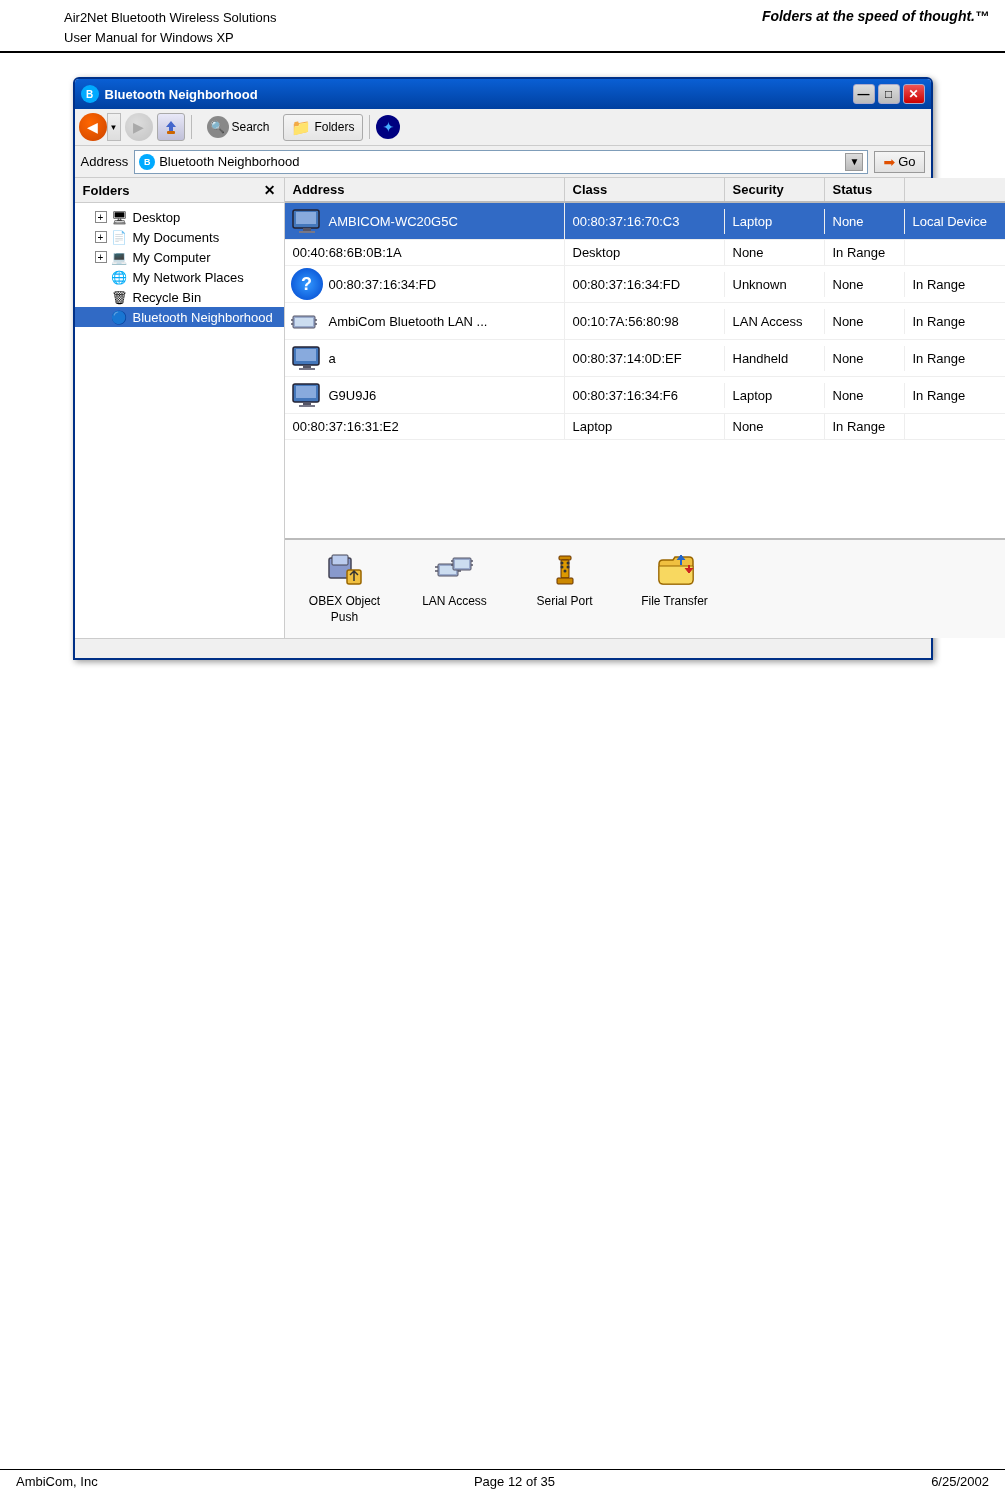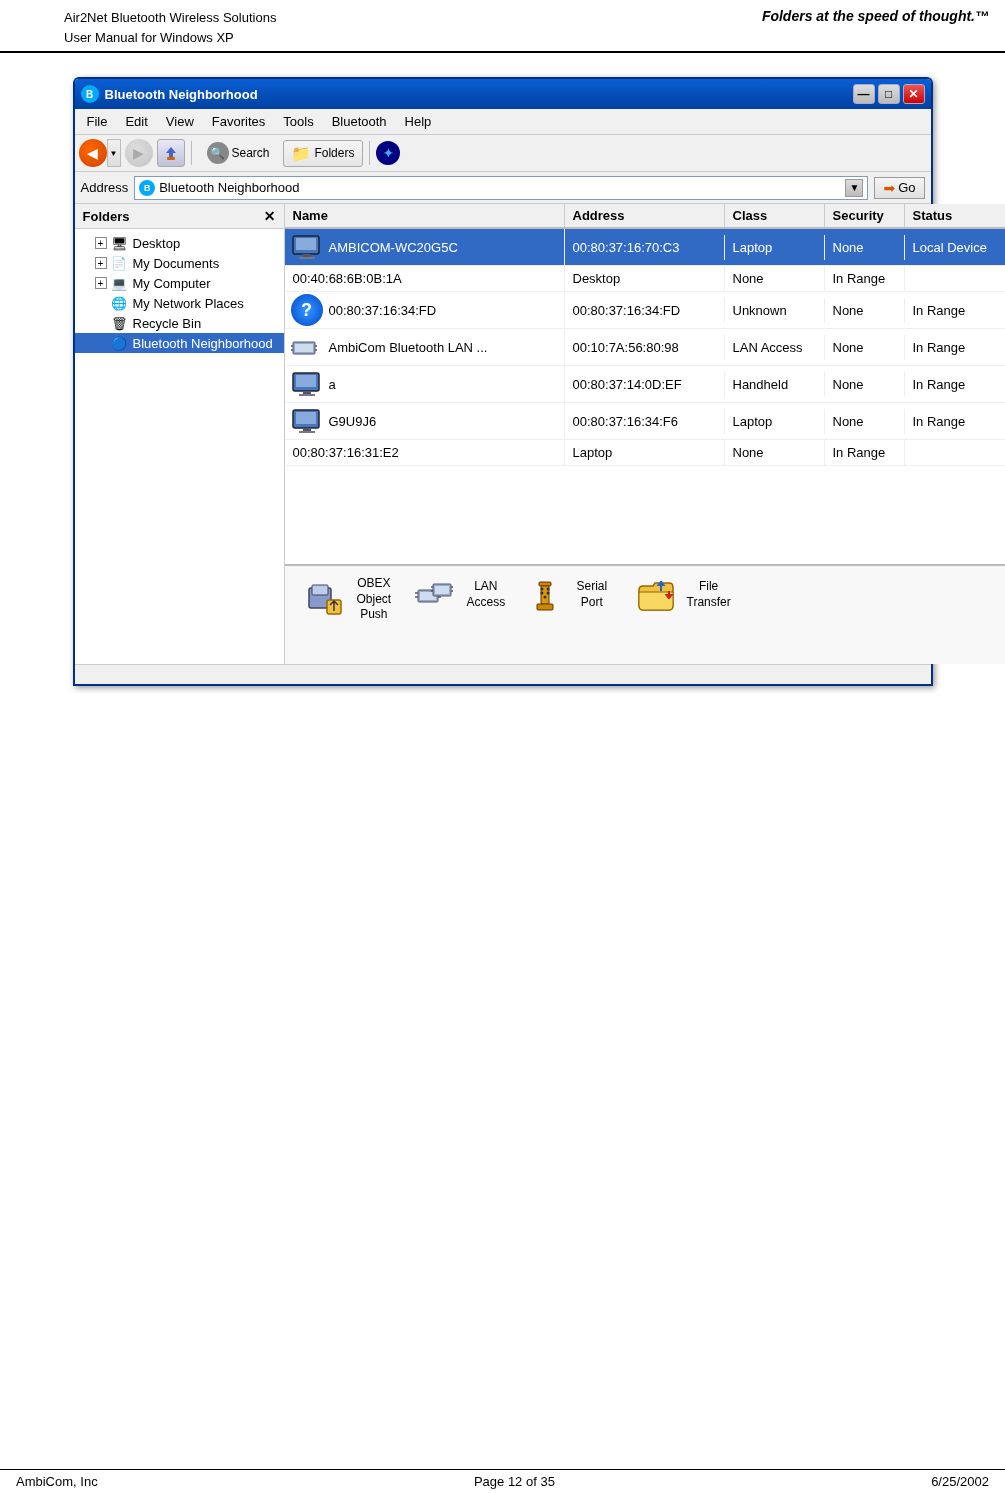--- a/index.html
+++ b/index.html
@@ -323,23 +323,23 @@
       border-top: 2px solid #bbb;
       background: #f8f8f8;
       display: flex;
       align-items: flex-start;
       padding: 10px 20px;
       gap: 30px;
       min-height: 100px;
     }
     .bottom-icon-item {
       display: flex;
-      flex-direction: row;
-      align-items: center;
-      gap: 12px;
+      flex-direction: column;
+      align-items: center;
+      gap: 6px;
       cursor: pointer;
       width: 80px;
       text-align: center;
     }
     .bottom-icon {
       width: 40px;
       height: 38px;
       display: flex;
       align-items: center;
       justify-content: center;
@@ -456,29 +456,20 @@
         <span class="bt-icon-title">B</span>
         <span>Bluetooth Neighborhood</span>
       </div>
       <div class="win-titlebar-buttons">
         <div class="win-btn win-btn-min">—</div>
         <div class="win-btn win-btn-max">□</div>
         <div class="win-btn win-btn-close">✕</div>
       </div>
     </div>
 
-    <div class="win-menubar">
-      <div class="menu-item">File</div>
-      <div class="menu-item">Edit</div>
-      <div class="menu-item">View</div>
-      <div class="menu-item">Favorites</div>
-      <div class="menu-item">Tools</div>
-      <div class="menu-item">Bluetooth</div>
-      <div class="menu-item">Help</div>
-    </div>
 
     <div class="win-toolbar">
 
       <div style="display:flex;align-items:center;gap:0;">
         <button class="back-main">◀</button>
         <div class="back-dropdown">▼</div>
       </div>
 
       <div class="forward-btn" style="opacity:0.5;">▶</div>
 
@@ -563,21 +554,20 @@
             <span>Bluetooth Neighborhood</span>
           </div>
 
         </div>
 
       </div>
 
       <div class="file-panel">
 
         <div class="file-table-header">
-          <div class="col-header">Name</div>
           <div class="col-header">Address</div>
           <div class="col-header">Class</div>
           <div class="col-header">Security</div>
           <div class="col-header">Status</div>
         </div>
 
         <div class="file-list">
 
           <div class="file-row selected">
             <div class="file-cell file-name-cell">

